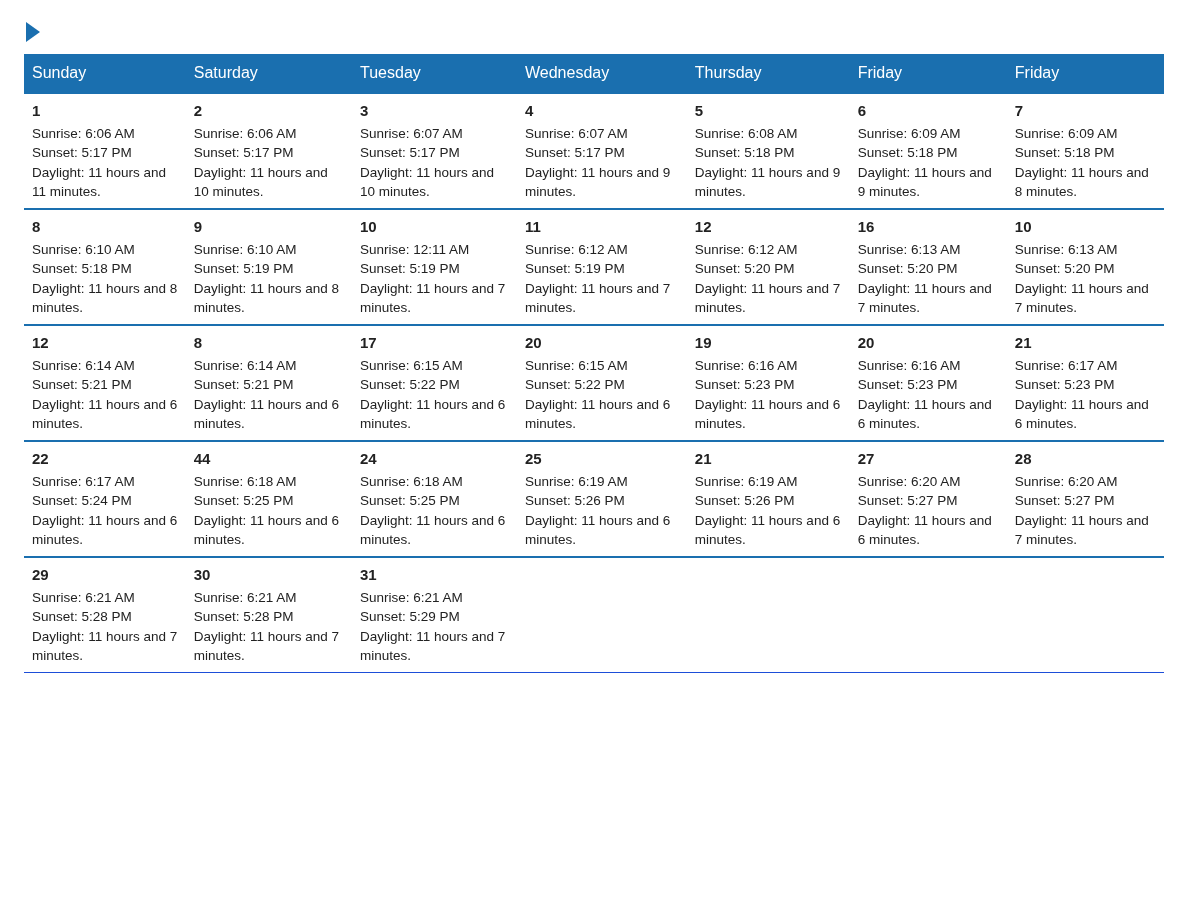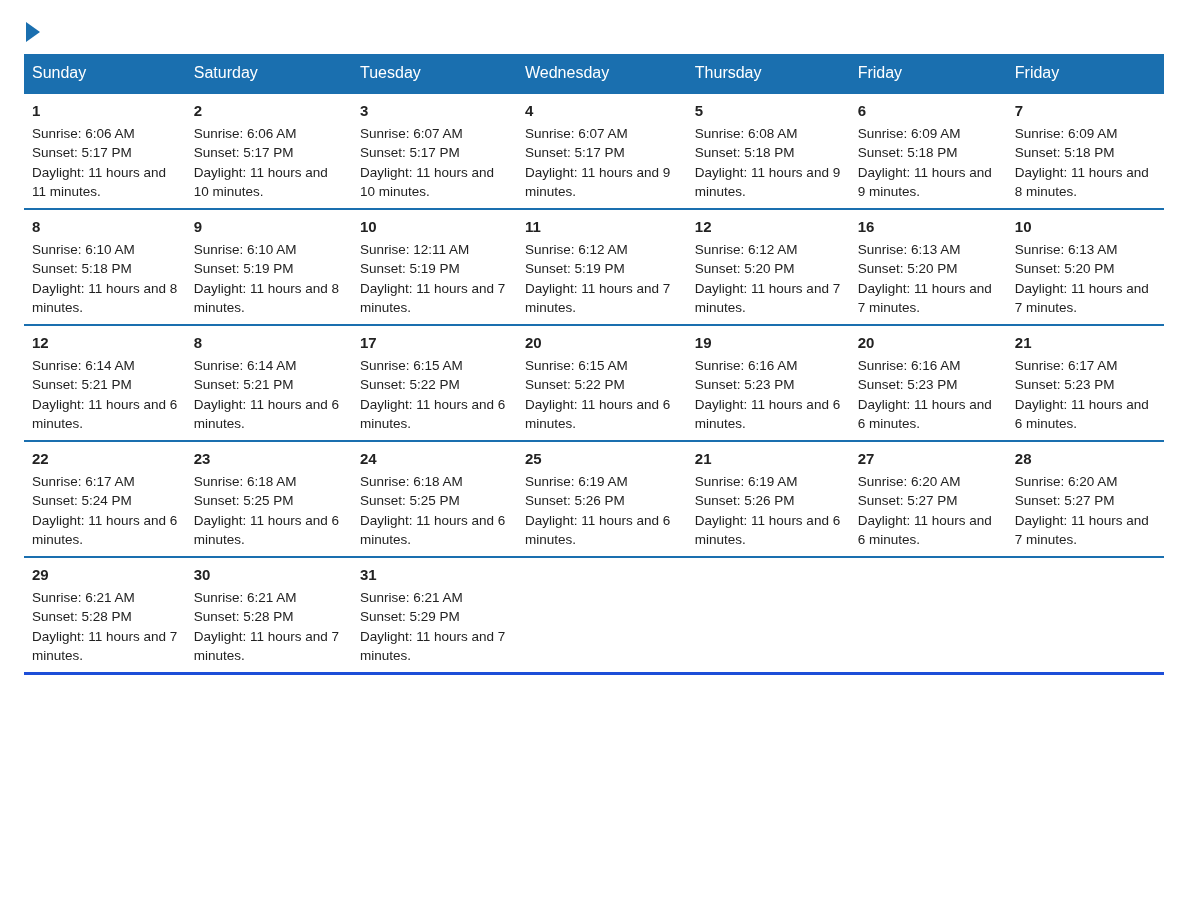--- a/index.html
+++ b/index.html
@@ -73,21 +73,21 @@
     thead th {
       padding: 10px 8px;
       text-align: left;
       font-weight: normal;
       font-size: 16px;
     }
     tbody tr {
       border-bottom: 1px solid #999;
     }
     tbody tr:last-child {
-      border-bottom: 3px solid #1d4ed8;
+      border-bottom: 1px solid #1d4ed8;
     }
     tbody td {
       padding: 6px 8px;
       vertical-align: top;
       font-size: 13.5px;
       color: #222;
       line-height: 1.45;
     }
     .day-num {
       font-size: 15px;
@@ -199,21 +199,21 @@
         </td>
         <td>
           <div class="cell-content"><span class="day-num">21</span><span>Sunrise: 6:17 AM</span><br><span>Sunset: 5:23 PM</span><br><span>Daylight: 11 hours and 6 minutes.</span></div>
         </td>
       </tr>
       <tr>
         <td>
           <div class="cell-content"><span class="day-num">22</span><span>Sunrise: 6:17 AM</span><br><span>Sunset: 5:24 PM</span><br><span>Daylight: 11 hours and 6 minutes.</span></div>
         </td>
         <td>
-          <div class="cell-content"><span class="day-num">23</span><span>Sunrise: 6:18 AM</span><br><span>Sunset: 5:25 PM</span><br><span>Daylight: 11 hours and 6 minutes.</span></div>
+          <div class="cell-content"><span class="day-num">44</span><span>Sunrise: 6:18 AM</span><br><span>Sunset: 5:25 PM</span><br><span>Daylight: 11 hours and 6 minutes.</span></div>
         </td>
         <td>
           <div class="cell-content"><span class="day-num">24</span><span>Sunrise: 6:18 AM</span><br><span>Sunset: 5:25 PM</span><br><span>Daylight: 11 hours and 6 minutes.</span></div>
         </td>
         <td>
           <div class="cell-content"><span class="day-num">25</span><span>Sunrise: 6:19 AM</span><br><span>Sunset: 5:26 PM</span><br><span>Daylight: 11 hours and 6 minutes.</span></div>
         </td>
         <td>
           <div class="cell-content"><span class="day-num">21</span><span>Sunrise: 6:19 AM</span><br><span>Sunset: 5:26 PM</span><br><span>Daylight: 11 hours and 6 minutes.</span></div>
         </td>

